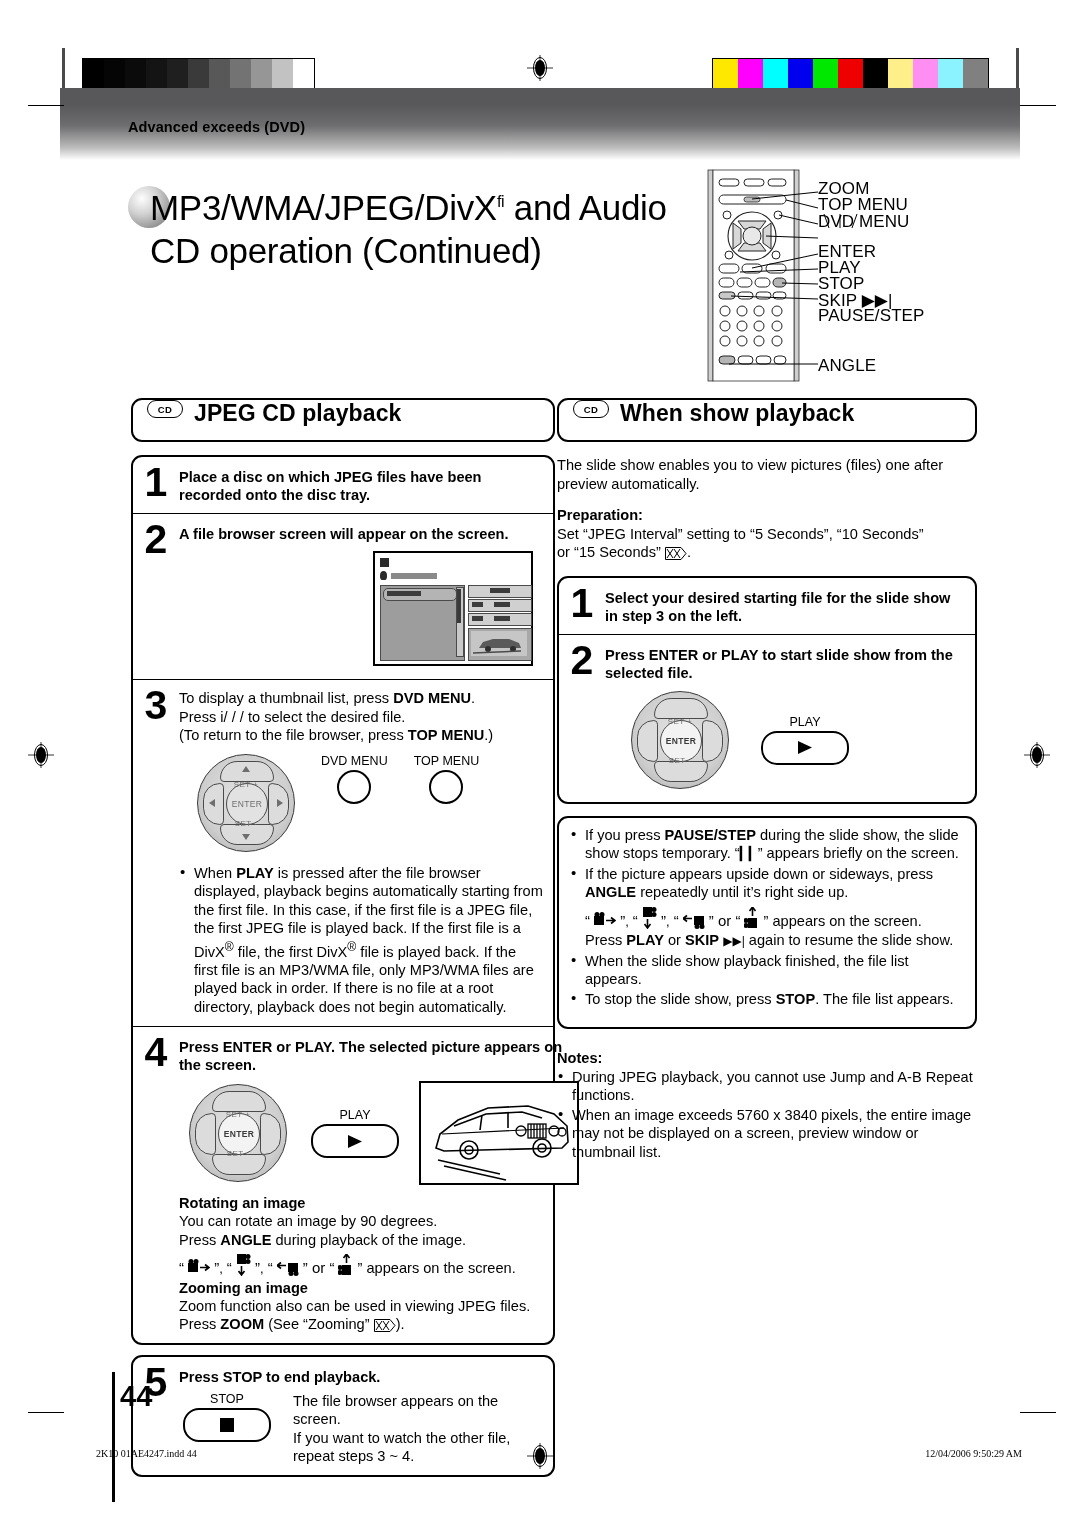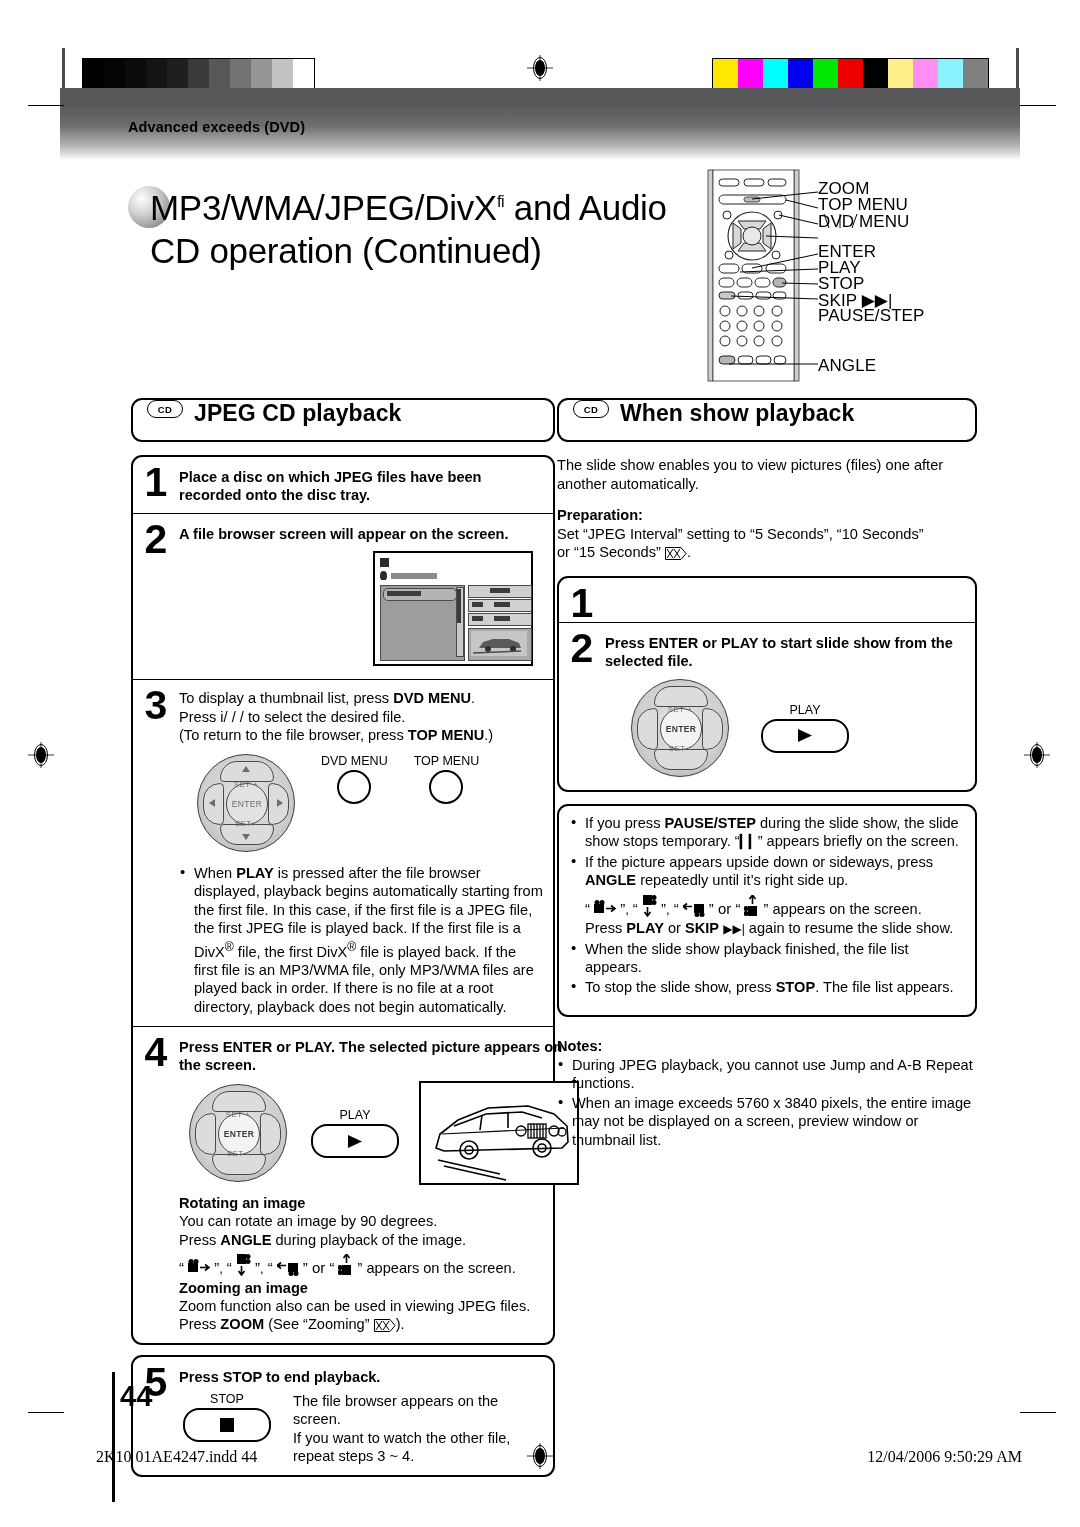--- a/index.html
+++ b/index.html
@@ -84,21 +84,21 @@
       display:flex;align-items:center;justify-content:center;}
   .pilllbl{font-size:12.5px;text-align:center;}
 
   .pic{width:160px;height:104px;border:2.5px solid #000;background:#fff;padding:3px;box-sizing:border-box;}
 
   .icoimg{display:inline-block;vertical-align:-3px;}
   .pausegl{font-size:13px;letter-spacing:-1px;}
 
   #pagenum{left:120px;top:1380px;font-size:29px;font-weight:bold;}
   #pagerule{left:112px;top:1372px;width:3px;height:130px;background:#000;}
-  .footer{position:absolute;top:1448px;font-size:16px;font-family:"Liberation Serif",serif;}
+  .footer{position:absolute;top:1448px;font-size:10px;font-family:"Liberation Serif",serif;}
   .sidemark{position:absolute;width:26px;height:26px;}
   .cutline{position:absolute;background:#000;}
 </style>
 </head>
 <body>
 
 <div class="abs" id="regbar">
   <div class="tick" style="left:62px;top:48px;height:46px;"></div>
   <div class="tick" style="left:1016px;top:48px;height:46px;"></div>
   <div class="graybar" id="graybar" style="left:82px;">
@@ -449,33 +449,36 @@
   </div>
 </div>
 
 <div class="abs" id="colR">
 
   <div class="sechead">
     <span class="cdbadge">CD</span>
     <span class="ht">When show playback</span>
   </div>
 
-  <div class="para" style="margin-top:14px;">The slide show enables you to view pictures (files) one after another automatically.</div>
+  <div class="para" style="margin-top:14px;">The slide show enables you to view pictures (files) one after preview automatically.</div>
 
   <div class="para" style="margin-top:13px;font-weight:bold;">Preparation:</div>
   <div class="para">Set “JPEG Interval” setting to “5 Seconds”, “10 Seconds”</div>
   <div class="para">or “15 Seconds”
     <svg class="icoimg" width="22" height="13" viewBox="0 0 22 13">
       <path d="M.5 .5 H16 L21 6.5 L16 12.5 H.5 Z" fill="none" stroke="#000" stroke-width="1"></path>
       <path d="M2 2 L8 11 M8 2 L2 11 M9 2 L15 11 M15 2 L9 11" stroke="#000" stroke-width="1"></path>
     </svg>.</div>
 
   <div class="stepbox" style="margin-top:14px;">
     <div class="steprow">
       <div class="num">1</div>
+      <div class="stepbody">
+        <div class="sbold" style="padding-top:2px;">Select your desired starting file for the slide show in step 3 on the left.</div>
+      </div>
     </div>
     <div class="steprow">
       <div class="num">2</div>
       <div class="stepbody">
         <div class="sbold" style="padding-top:2px;">Press ENTER or PLAY to start slide show from the selected file.</div>
         <div style="display:flex;align-items:center;margin-top:9px;margin-left:26px;margin-bottom:4px;">
           <div class="dpad">
             <div class="dp-arm dp-up"></div>
             <div class="dp-arm dp-dn"></div>
             <div class="dp-arm dp-lf"></div>

